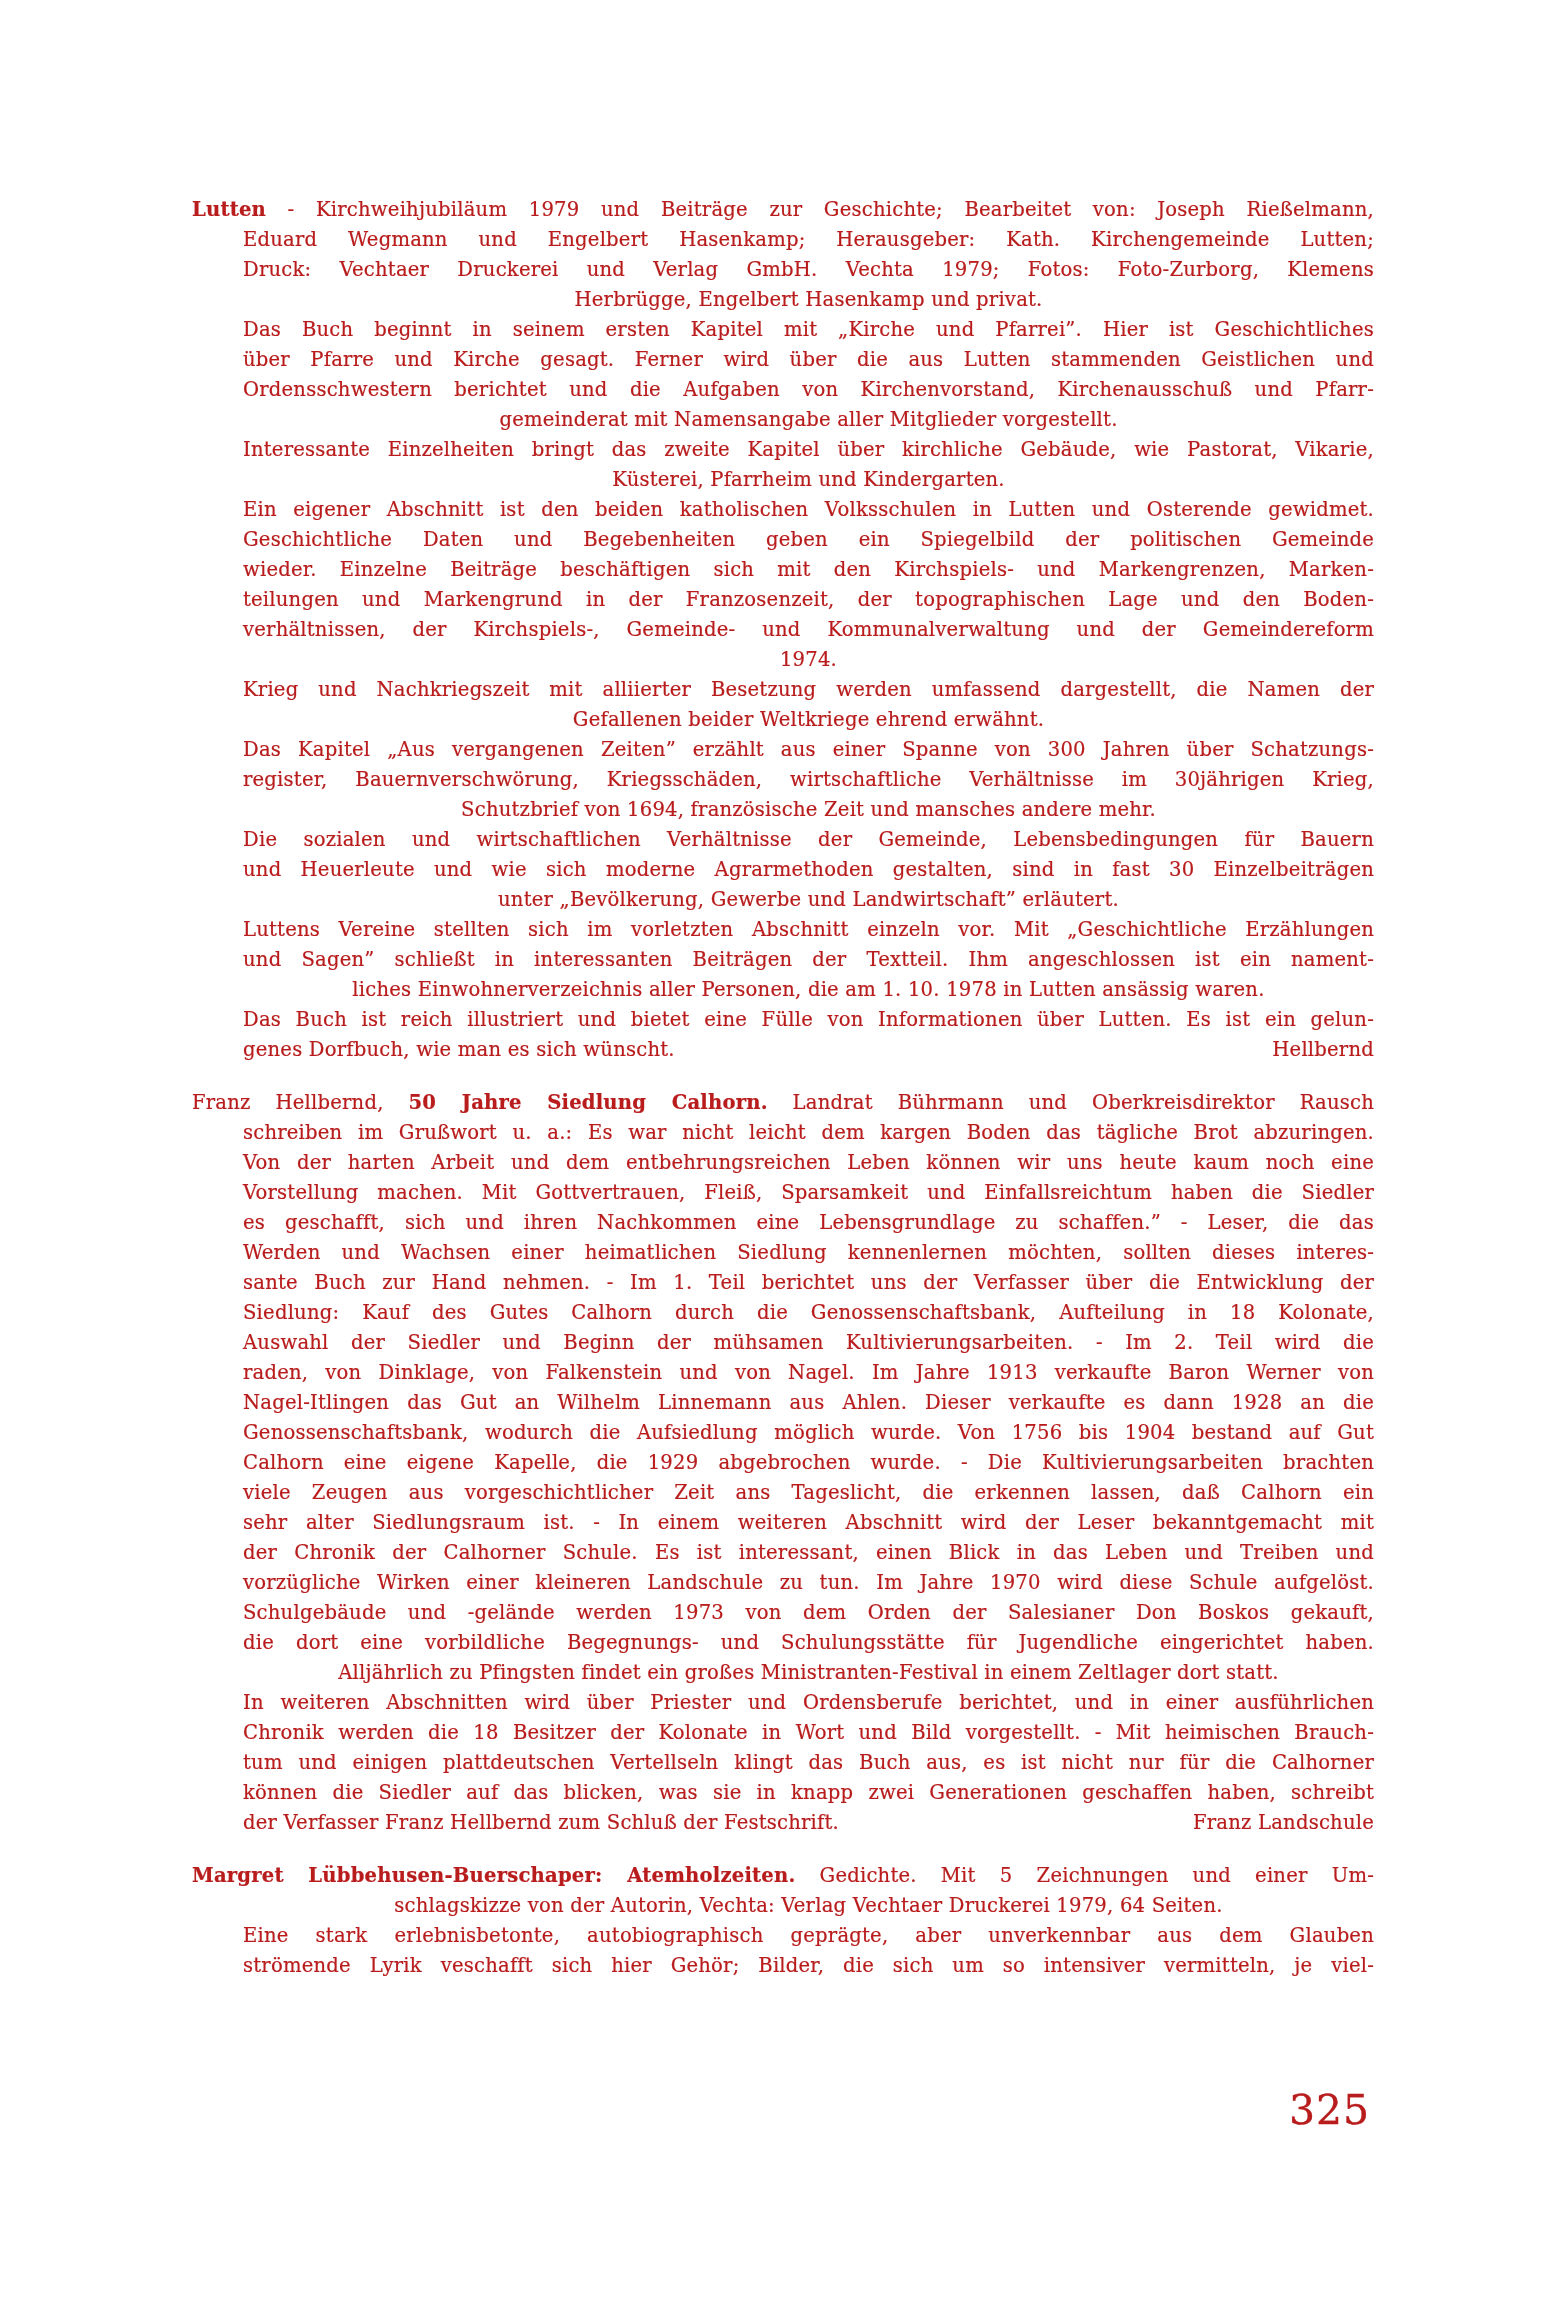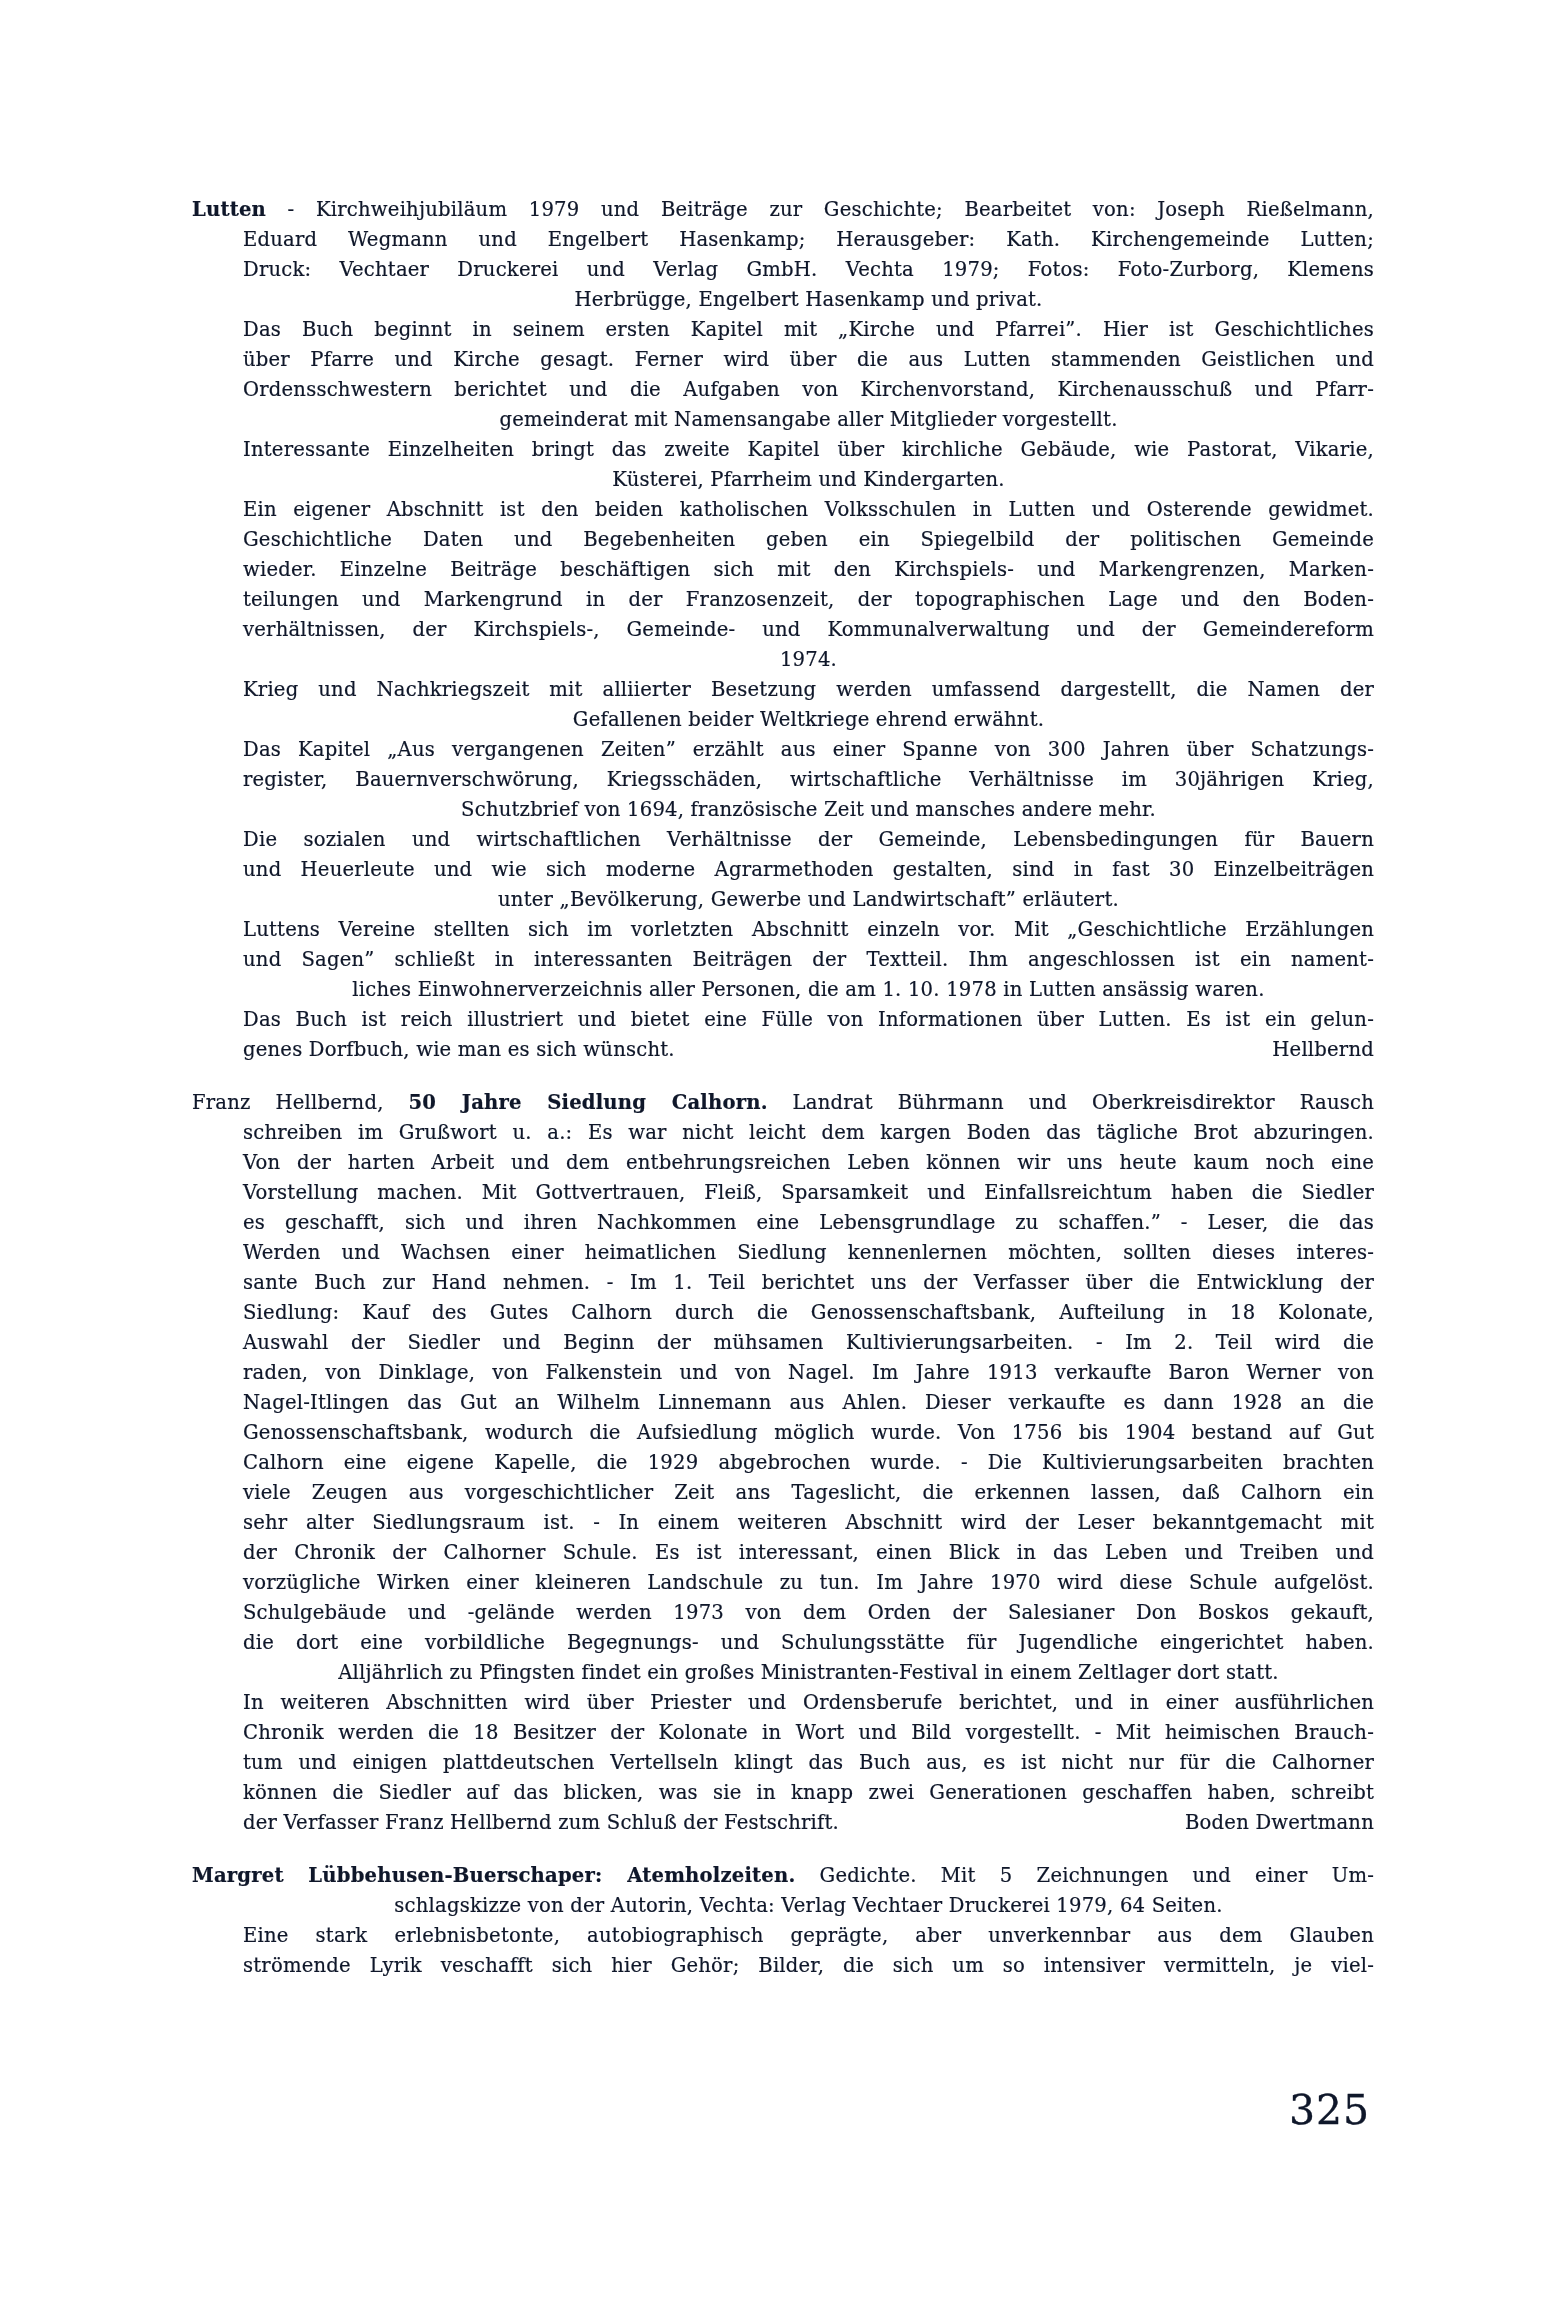--- a/index.html
+++ b/index.html
@@ -5,21 +5,21 @@
   html, body {
     margin: 0;
     padding: 0;
     background: #ffffff;
   }
   .scan-page {
     position: relative;
     width: 1562px;
     height: 2319px;
     background: #ffffff;
-    color: #0f172a;
+    color: #b91c1c;
     font-family: "DejaVu Serif", "Liberation Serif", serif;
     overflow: hidden;
   }
   .text-block {
     position: absolute;
     left: 192px;
     top: 195px;
     width: 1182px;
   }
   .entry {
@@ -122,21 +122,21 @@
         <div class="line just"><span>vorzügliche Wirken einer kleineren Landschule zu tun. Im Jahre 1970 wird diese Schule aufgelöst.</span></div>
         <div class="line just"><span>Schulgebäude und -gelände werden 1973 von dem Orden der Salesianer Don Boskos gekauft,</span></div>
         <div class="line just"><span>die dort eine vorbildliche Begegnungs- und Schulungsstätte für Jugendliche eingerichtet haben.</span></div>
         <div class="line plain"><span>Alljährlich zu Pfingsten findet ein großes Ministranten-Festival in einem Zeltlager dort statt.</span></div>
         <div class="line just"><span>In weiteren Abschnitten wird über Priester und Ordensberufe berichtet, und in einer ausführlichen</span></div>
         <div class="line just"><span>Chronik werden die 18 Besitzer der Kolonate in Wort und Bild vorgestellt. - Mit heimischen Brauch-</span></div>
         <div class="line just"><span>tum und einigen plattdeutschen Vertellseln klingt das Buch aus, es ist nicht nur für die Calhorner</span></div>
         <div class="line just"><span>können die Siedler auf das blicken, was sie in knapp zwei Generationen geschaffen haben, schreibt</span></div>
         <div class="line plain sig">
           <span><span>der Verfasser Franz Hellbernd zum Schluß der Festschrift.</span></span>
-          <span>Boden Dwertmann</span>
+          <span>Franz Landschule</span>
         </div>
       </div>
       <div class="entry">
         <div class="line just outdent"><span class="b">Margret Lübbehusen-Buerschaper: Atemholzeiten.</span><span> Gedichte. Mit 5 Zeichnungen und einer Um-</span></div>
         <div class="line plain"><span>schlagskizze von der Autorin, Vechta: Verlag Vechtaer Druckerei 1979, 64 Seiten.</span></div>
         <div class="line just"><span>Eine stark erlebnisbetonte, autobiographisch geprägte, aber unverkennbar aus dem Glauben</span></div>
         <div class="line just"><span>strömende Lyrik veschafft sich hier Gehör; Bilder, die sich um so intensiver vermitteln, je viel-</span></div>
       </div>
     </div>
   <div class="page-number">325</div>

